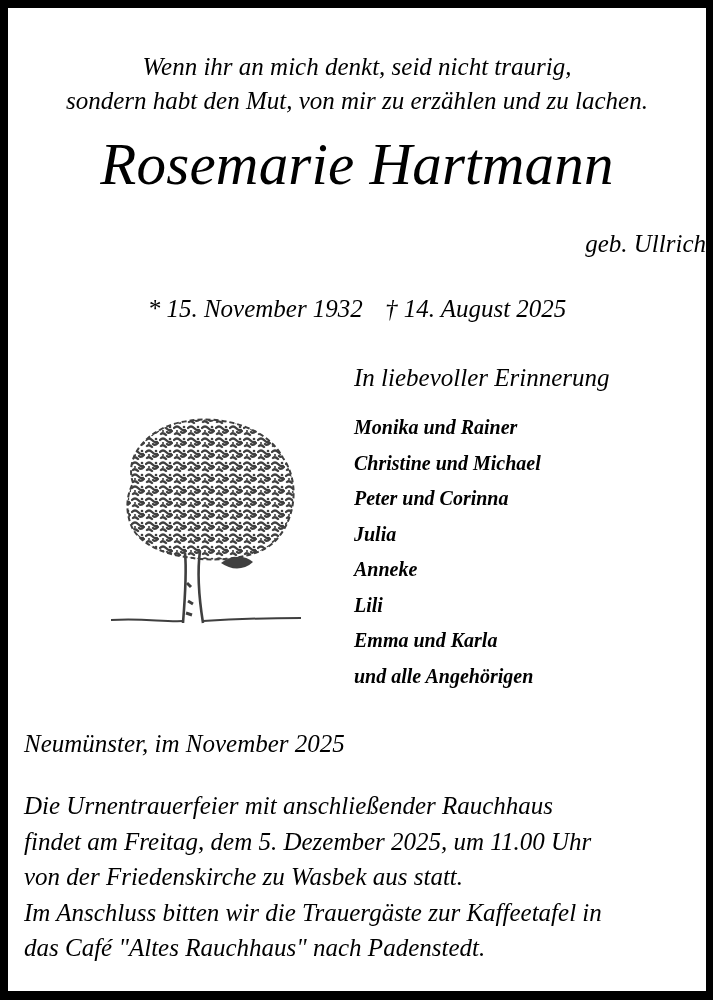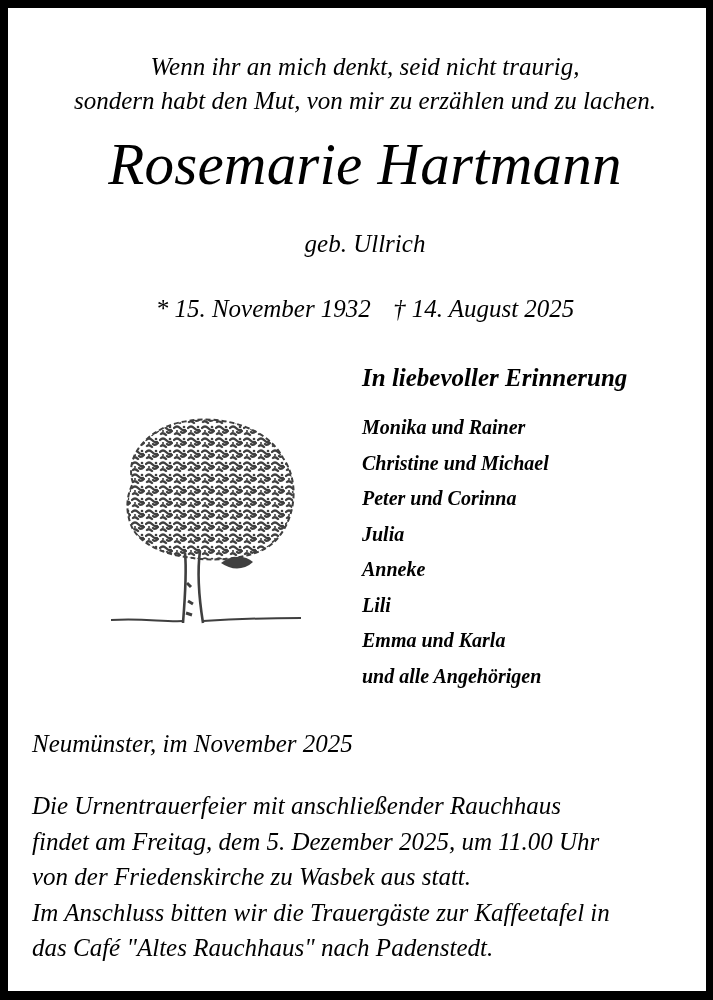--- a/index.html
+++ b/index.html
@@ -3,29 +3,29 @@
 <meta charset="utf-8">
 <style>
   html, body { margin: 0; padding: 0; background: #000; }
   body { width: 713px; height: 1000px; position: relative; overflow: hidden; }
   .card {
     position: absolute; left: 8px; top: 8px; width: 698px; height: 983px;
     background: #fff; color: #000;
     font-family: "Liberation Serif", "DejaVu Serif", serif;
     font-style: italic;
   }
-  .abs { position: absolute; white-space: nowrap; margin-left: 8px; }
+  .abs { position: absolute; white-space: nowrap; }
   .center { left: 0; width: 698px; text-align: center; }
   .quote { font-size: 25px; line-height: 34px; }
   .name { font-size: 59px; top: 122px; letter-spacing: 0.2px; }
-  .maiden { font-size: 25px; top: 222px; }
+  .maiden { font-size: 25px; top: 222px; text-align: right; }
   .dates { font-size: 25px; top: 287px; }
   .dates .gap { display: inline-block; width: 22px; }
   .right { left: 346px; }
-  .memory { font-size: 25px; top: 356px; font-weight: bold; }
+  .memory { font-size: 25px; top: 356px; }
   .names { top: 402px; font-size: 20px; font-weight: bold; line-height: 35.5px; }
   .names div { white-space: nowrap; }
   .place { left: 16px; font-size: 25px; top: 722px; }
   .info { left: 16px; top: 780px; font-size: 25px; line-height: 35.5px; }
   .info div { white-space: nowrap; }
   .tree { position: absolute; left: 95px; top: 405px; width: 200px; height: 215px; }
 </style>
 </head>
 <body>
 

